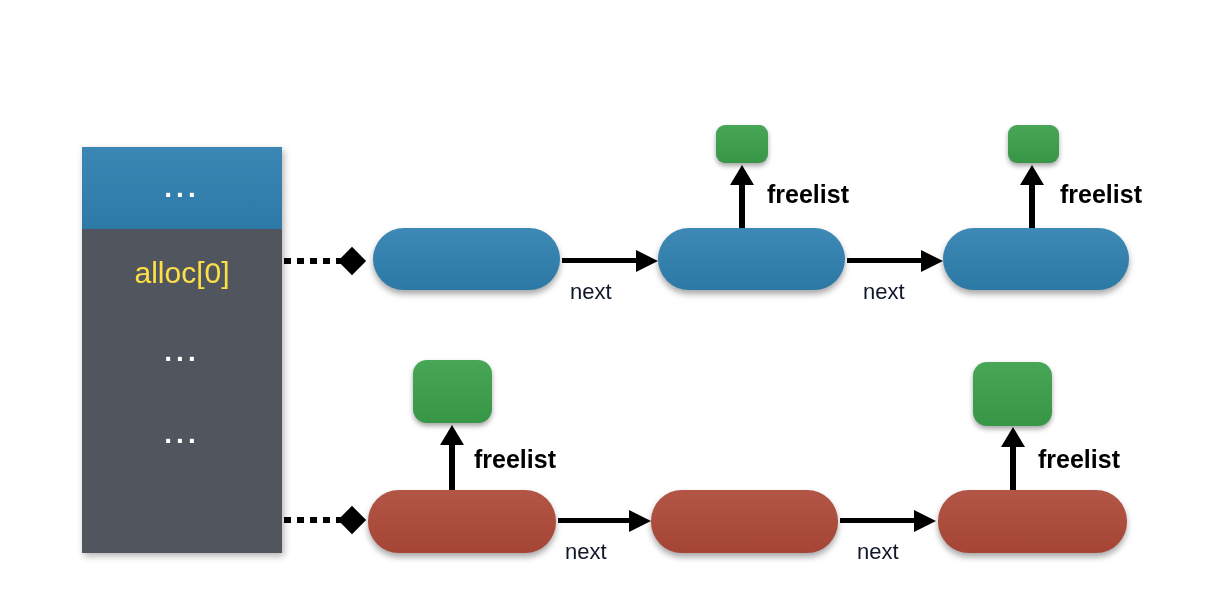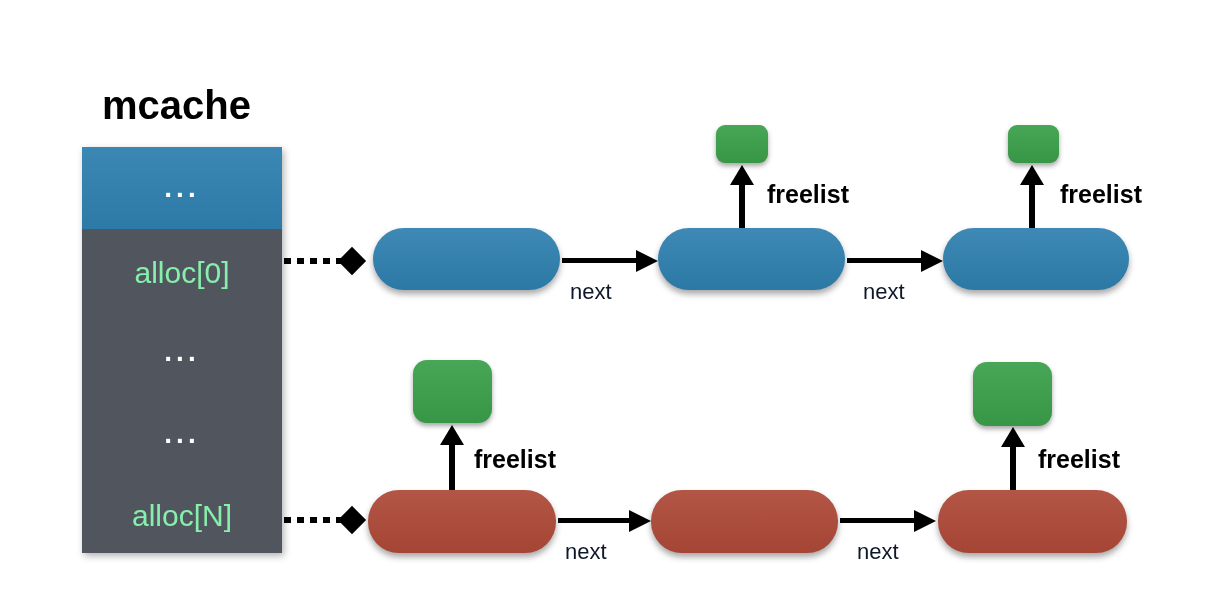--- a/index.html
+++ b/index.html
@@ -17,21 +17,21 @@
     background:var(--table-gray,#51565e);
     box-shadow:2px 3px 7px rgba(0,0,0,.30);
   }
   .col-header{
     position:absolute;left:0;top:0;width:200px;height:82px;
     background:var(--span-blue,#2f80b0);
     background-image:linear-gradient(rgba(255,255,255,.06),rgba(0,0,0,.05));
   }
   .col-row{
     position:absolute;left:0;width:200px;text-align:center;
-    color:#86efac;font-size:30px;line-height:35px;font-weight:400;
+    color:#fde047;font-size:30px;line-height:35px;font-weight:400;
   }
   .col-dots{
     position:absolute;left:0;width:200px;text-align:center;
     color:#ffffff;font-size:28px;line-height:28px;letter-spacing:4px;font-weight:700;
   }
   
   .pill{
     position:absolute;height:62px;border-radius:31px;
     box-shadow:0 4px 6px rgba(0,0,0,.35);
     background-image:linear-gradient(rgba(255,255,255,.07),rgba(0,0,0,.06));
@@ -60,29 +60,27 @@
   .diamond{position:absolute;width:20px;height:20px;background:#000;transform:rotate(45deg);}
   
   .next-lbl{position:absolute;color:#0f172a;font-size:22px;line-height:22px;}
   .freelist-lbl{position:absolute;color:#000;font-size:25px;line-height:25px;font-weight:bold;}
 </style>
 </head>
 <body>
 
 <div class="canvas">
 
-  <div class="title">mcache</div>
 
   <div class="col">
     <div class="col-header"></div>
     <div class="col-dots" style="top:27px;">...</div>
     <div class="col-row" style="top:108px;">alloc[0]</div>
     <div class="col-dots" style="top:191px;">...</div>
     <div class="col-dots" style="top:273px;">...</div>
-    <div class="col-row" style="top:351px;">alloc[N]</div>
   </div>
 
   <div class="dotted" style="left:284px;top:258px;width:58px;"></div>
   <div class="diamond" style="left:342px;top:251px;"></div>
 
   <div class="pill blue" style="left:373px;top:228px;width:187px;"></div>
   <div class="pill blue" style="left:658px;top:228px;width:187px;"></div>
   <div class="pill blue" style="left:943px;top:228px;width:186px;"></div>
 
   <div class="hshaft" style="left:562px;top:258px;width:76px;"></div>

